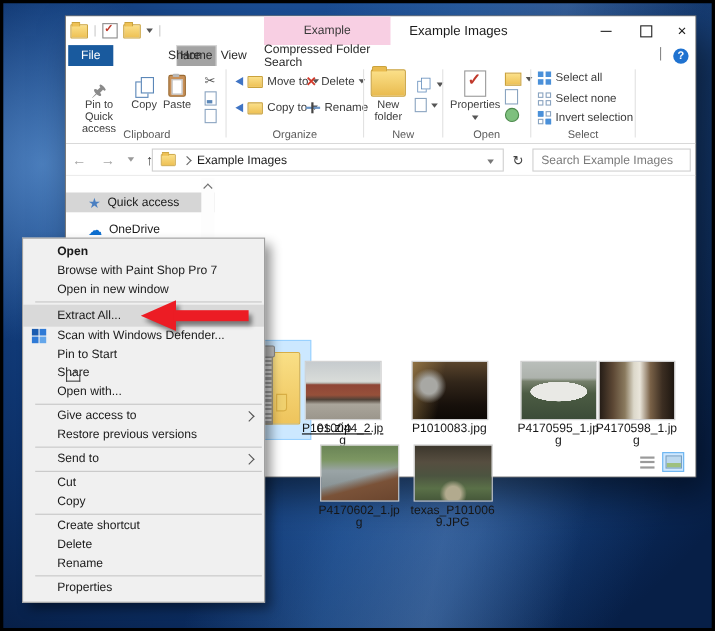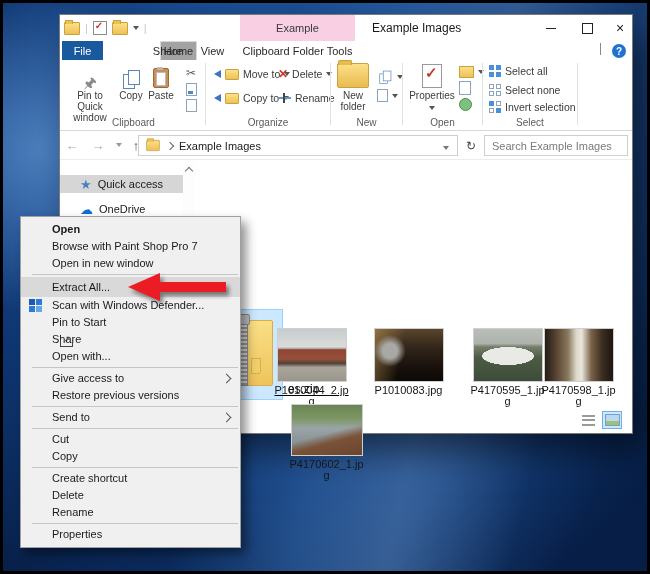--- a/index.html
+++ b/index.html
@@ -207,36 +207,36 @@
       <div class="wbtn abs" style="left:545px;">
           <span class="close-glyph">×</span>
         </div>
     </div>
 
     <div class="tabrow abs">
       <div class="rtab tab-file abs">File</div>
       <div class="rtab tab-home abs">Home</div>
       <div class="rtab tab-share abs">Share</div>
       <div class="rtab tab-view abs">View</div>
-      <div class="rtab tab-cft abs">Clipboard Folder Tools</div>
+      <div class="rtab tab-cft abs">Compressed Folder Search</div>
       <div class="ribbon-collapse abs"><span class="chev-up"></span></div>
       <div class="help-btn abs">
           <span>?</span>
         </div>
     </div>
 
     <div class="ribbon abs">
 
       <div class="rgroup abs" style="left:2px;width:143px;">
         <div class="bigbtn abs" style="left:2px;width:52px;">
           <div class="bicon">
               <span class="pin-icon">🖈</span>
             </div>
           <div>Pin to Quick</div>
-          <div>window</div>
+          <div>access</div>
         </div>
         <div class="bigbtn abs" style="left:56px;width:26px;">
           <div class="bicon">
               <span class="copy-icon">
                 <i></i>
                 <i></i>
               </span>
             </div>
           <div>Copy</div>
         </div>
@@ -423,20 +423,24 @@
         <div class="fname">P4170595_1.jpg</div>
       </div>
       <div class="tile t-r1 abs" style="left:479px;">
         <div class="thumb th-s thumb-books"></div>
         <div class="fname">P4170598_1.jpg</div>
       </div>
 
       <div class="tile t-r2 abs" style="left:227px;">
         <div class="thumb th-s2 thumb-street"></div>
         <div class="fname">P4170602_1.jpg</div>
+      </div>
+      <div class="tile t-r2 abs" style="left:313px;width:77px;">
+        <div class="thumb th-s2 thumb-house"></div>
+        <div class="fname">texas_P1010069.JPG</div>
       </div>
     </div>
 
     <div class="statusbar-views abs">
       <div class="view-btn">
         <span class="vd">
             <i></i>
             <i></i>
             <i></i>
           </span>

